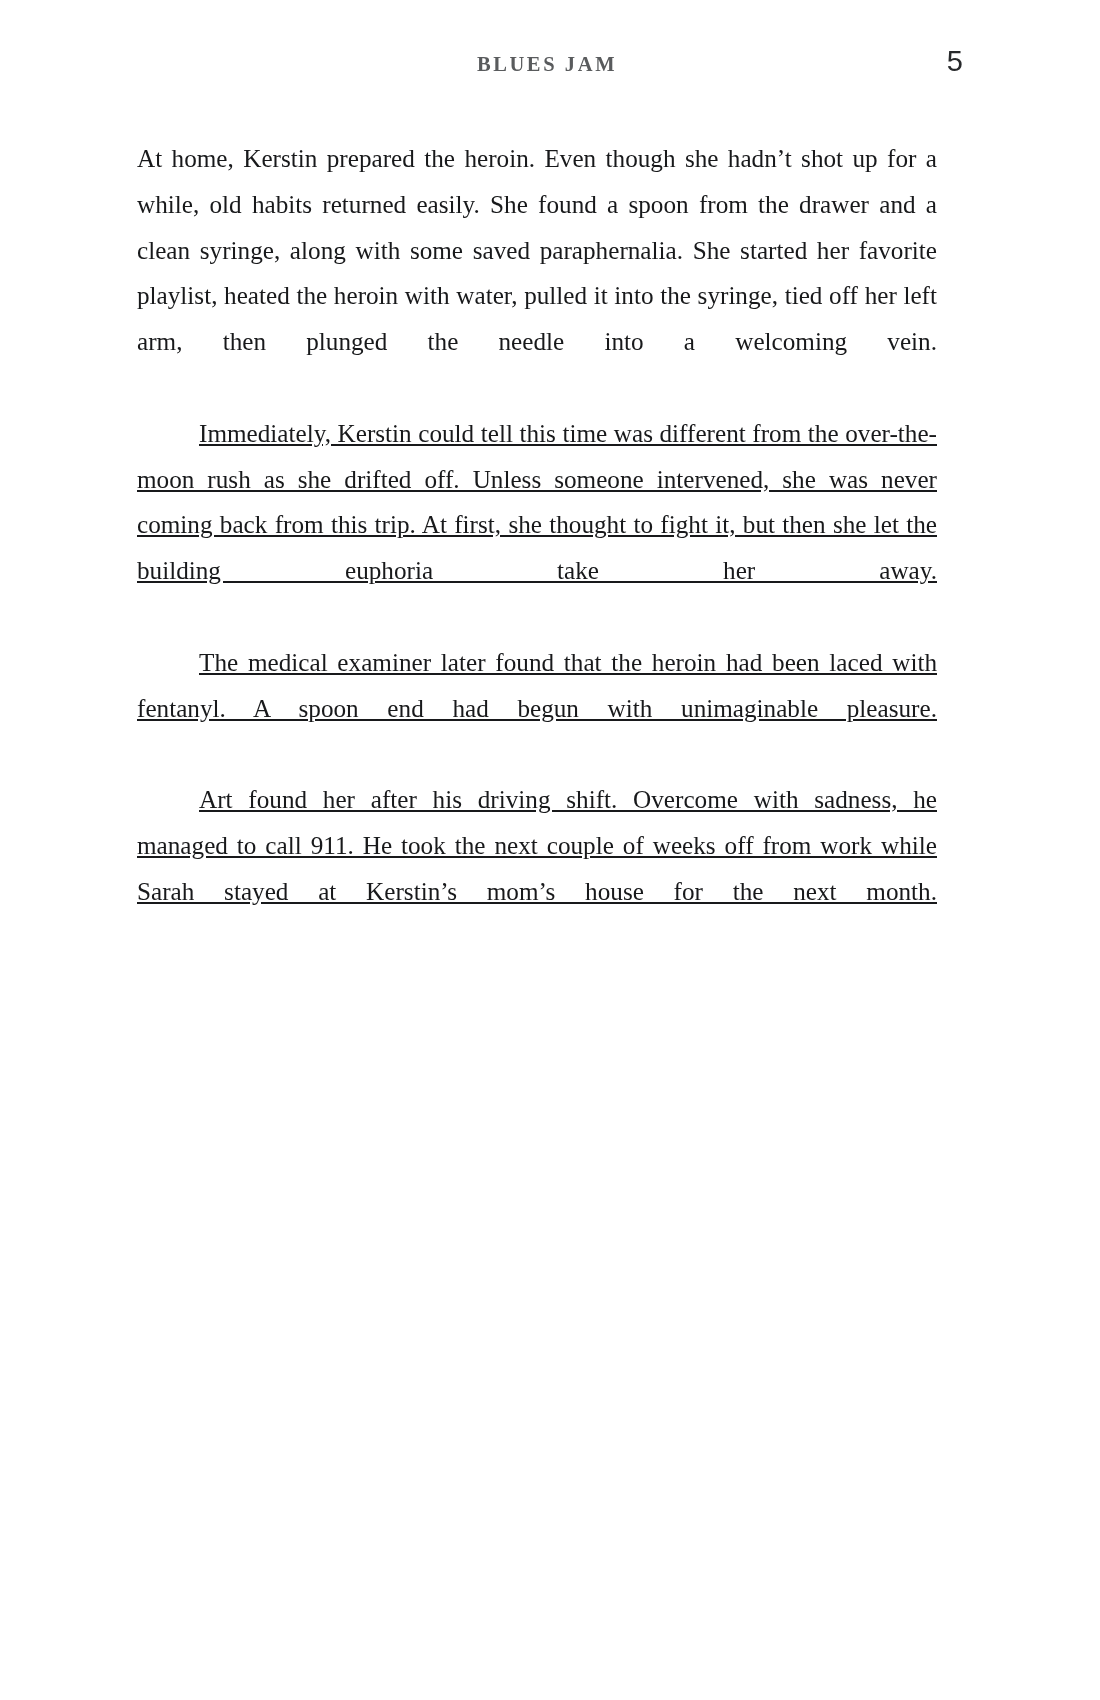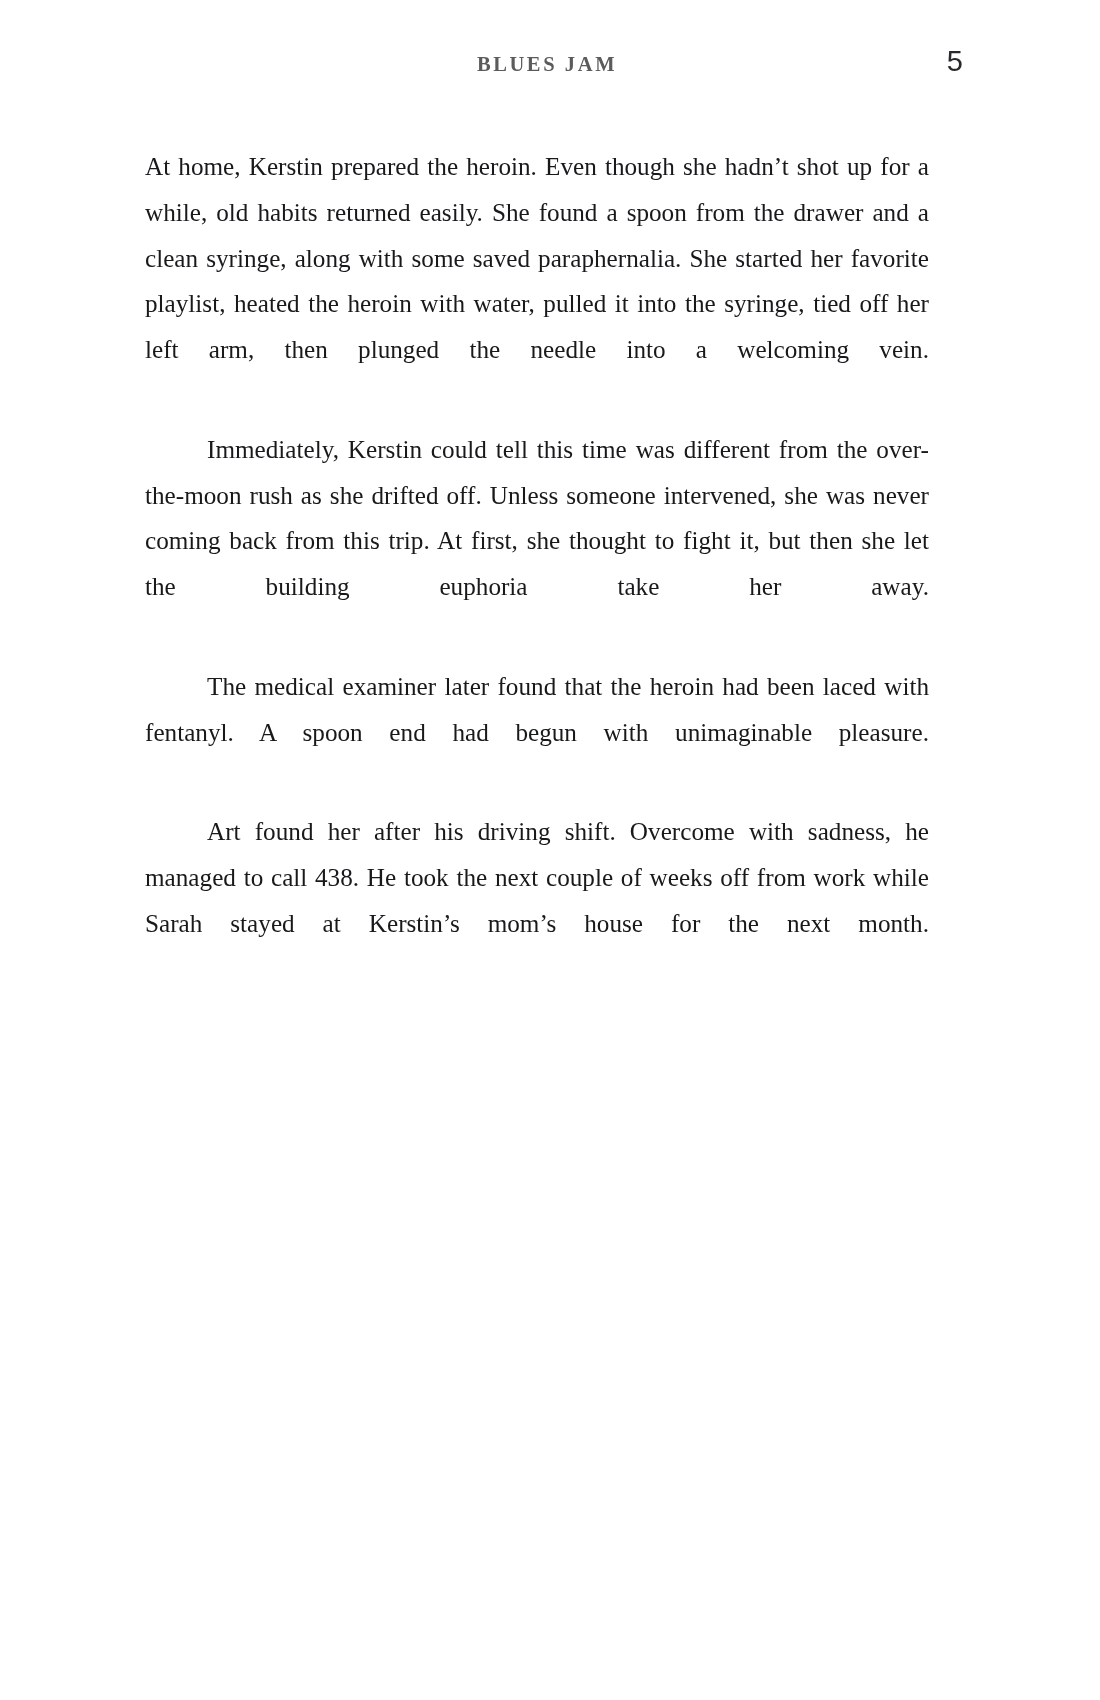--- a/index.html
+++ b/index.html
@@ -54,32 +54,33 @@
   }
 
   
   .textblock {
     position: absolute;
     left: 137px;
     top: 136px;
     width: 800px;
   }
   .para {
-    margin: 8px;
+    margin: 0;
     font-size: 25.2px;
     line-height: 45.8px;
     text-align: justify;
     text-justify: inter-word;
     color: #18191b;
     -webkit-hyphens: none;
     hyphens: none;
     word-spacing: 0.2px;
   }
   .para.indent {
     text-indent: 62px;
+    text-decoration: underline;
   }
   
   .para::after {
     content: "";
     display: inline-block;
     width: 100%;
   }
 </style>
 </head>
 <body>
@@ -88,16 +89,16 @@
 
   <div class="running-head">
     <div class="book-title">BLUES JAM</div>
     <div class="folio">5</div>
   </div>
 
   <div class="textblock">
     <p class="para">At home, Kerstin prepared the heroin. Even though she hadn’t shot up for a while, old habits returned easily. She found a spoon from the drawer and a clean syringe, along with some saved paraphernalia. She started her favorite playlist, heated the heroin with water, pulled it into the syringe, tied off her left arm, then plunged the needle into a welcoming vein.</p>
     <p class="para indent">Immediately, Kerstin could tell this time was different from the over-the-moon rush as she drifted off. Unless someone intervened, she was never coming back from this trip. At first, she thought to fight it, but then she let the building euphoria take her away.</p>
     <p class="para indent">The medical examiner later found that the heroin had been laced with fentanyl. A spoon end had begun with unimaginable pleasure.</p>
-    <p class="para indent">Art found her after his driving shift. Overcome with sadness, he managed to call 438. He took the next couple of weeks off from work while Sarah stayed at Kerstin’s mom’s house for the next month.</p>
+    <p class="para indent">Art found her after his driving shift. Overcome with sadness, he managed to call 911. He took the next couple of weeks off from work while Sarah stayed at Kerstin’s mom’s house for the next month.</p>
   </div>
 
 </div>
 
 </body></html>

